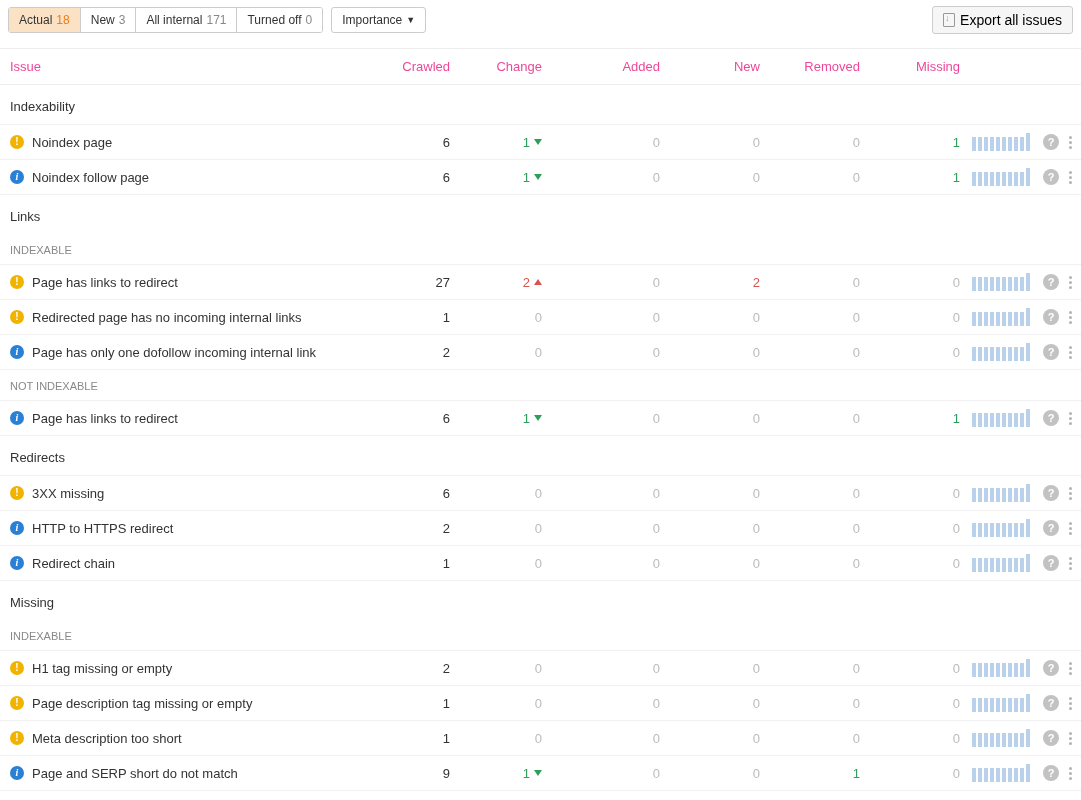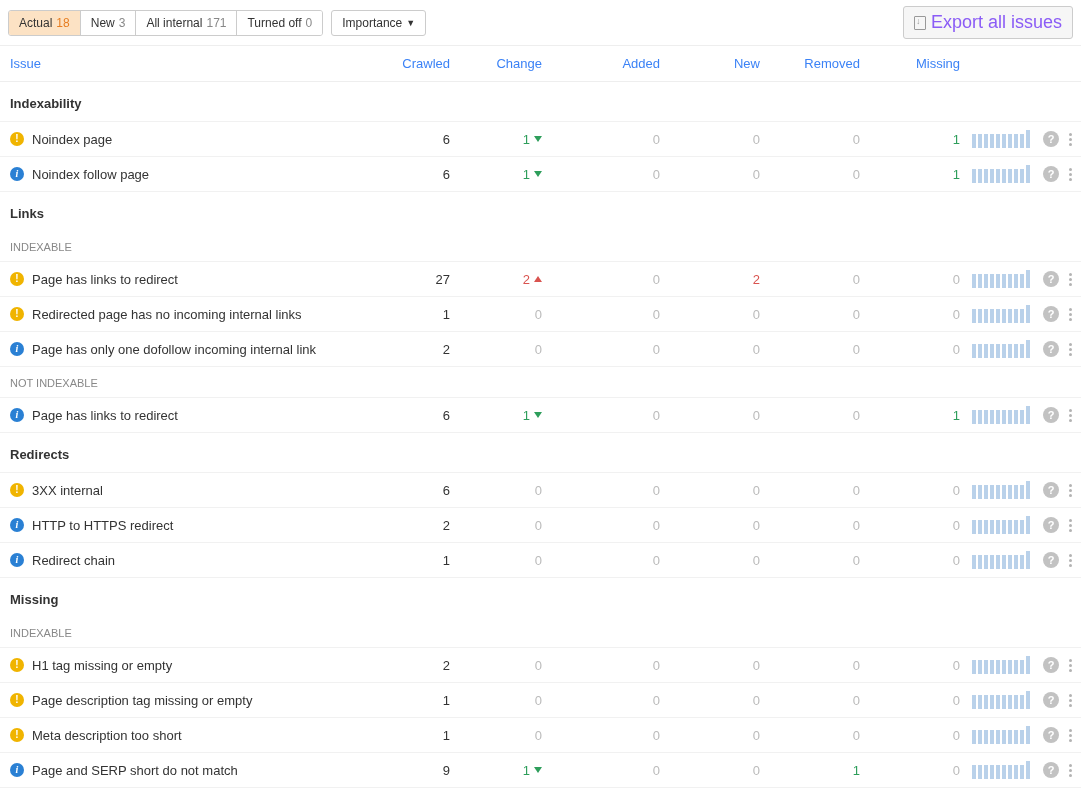--- a/index.html
+++ b/index.html
@@ -47,25 +47,25 @@
     background: #fff;
     cursor: pointer;
     display: flex;
     align-items: center;
     gap: 4px;
   }
   .importance .caret { font-size: 9px; }
   .spacer { flex: 1; }
   .export-btn {
     padding: 5px 10px;
-    font-size: 18px;
+    font-size: 14px;
     border: 1px solid #ccc;
     border-radius: 3px;
     background: #f6f6f6;
-    color: #8b5cf6;
+    color: #000000;
     cursor: pointer;
     display: flex;
     align-items: center;
     gap: 5px;
   }
   .export-icon {
     width: 12px; height: 14px;
     display: inline-block;
     position: relative;
   }
@@ -83,36 +83,37 @@
     font-size: 9px;
     color: #999;
   }
 
   .header-row {
     display: flex;
     align-items: center;
     padding: 10px 10px;
     border-top: 1px solid #eee;
     border-bottom: 1px solid #eee;
-    color: #3b82f6;
+    color: #ec4899;
     font-size: 13px;
+    margin-top: 8px;
   }
   .col-issue   { flex: 0 0 380px; padding-left: 0; }
   .col-crawled { flex: 0 0 60px; text-align: right; }
   .col-change  { flex: 0 0 110px; text-align: right; padding-right: 18px;}
   .col-added   { flex: 0 0 100px; text-align: right; }
   .col-new     { flex: 0 0 100px; text-align: right; }
   .col-removed { flex: 0 0 100px; text-align: right; }
   .col-missing { flex: 0 0 100px; text-align: right; }
   .col-chart   { flex: 0 0 65px; padding-left: 12px; }
   .col-actions { flex: 0 0 48px; display: flex; justify-content: flex-end; gap: 8px; padding-right:4px;}
 
   .section-title {
     padding: 14px 0 10px 10px;
-    font-weight: bold;
+    font-weight: normal;
     color: #333;
   }
   .sub-label {
     padding: 10px 10px 8px 10px;
     font-size: 11px;
     color: #888;
     text-transform: uppercase;
   }
   .row {
     display: flex;
@@ -485,21 +486,21 @@
           <span></span>
         </span>
       </div>
     </div>
     <div class="section-title">Redirects</div>
     <div class="row">
       <div class="issue-cell">
         <span class="icon-circle icon-yellow">
           <span class="icon-inner-excl">!</span>
         </span>
-        <span>3XX internal</span>
+        <span>3XX missing</span>
       </div>
       <div class="col-crawled num"><span>6</span></div>
       <div class="col-change num"><span class="change-wrap">
           <span class="zero">0</span>
         </span></div>
       <div class="col-added num"><span class="zero">0</span></div>
       <div class="col-new num"><span class="zero">0</span></div>
       <div class="col-removed num"><span class="zero">0</span></div>
       <div class="col-missing num"><span class="zero">0</span></div>
       <div class="col-chart">

